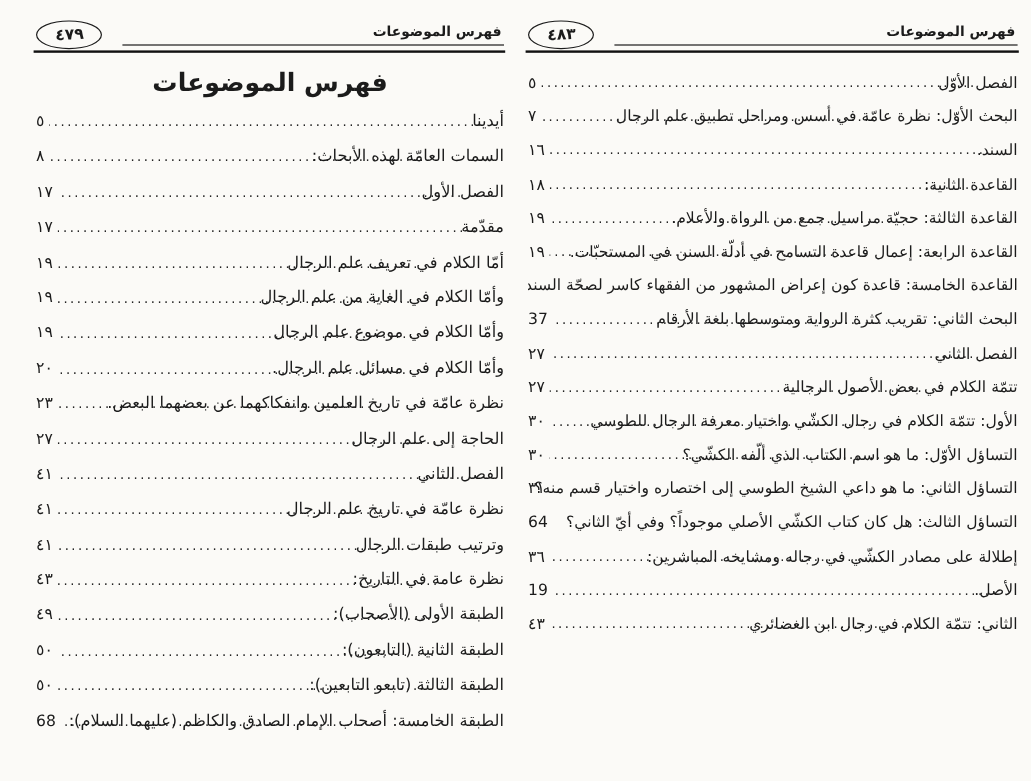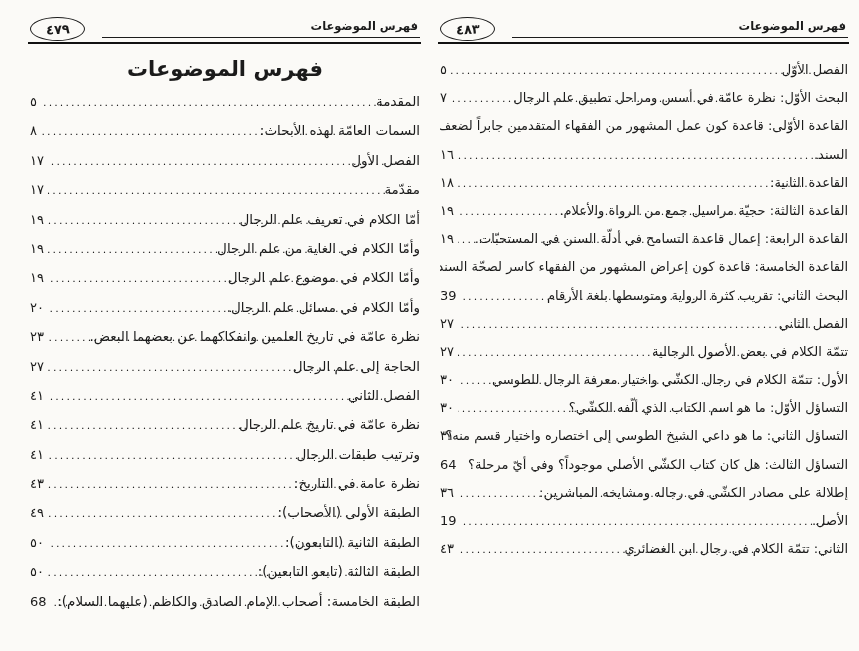--- a/index.html
+++ b/index.html
@@ -82,21 +82,21 @@
       <span class="ht">فهرس الموضوعات</span>
       <span class="rule-thin"></span>
       <span class="rule-thick"></span>
     </div>
 
     <h1 class="main-title">فهرس الموضوعات</h1>
 
     <div class="toc">
 
     <div class="row">
-          <span class="t">المقدمة</span>
+          <span class="t">أيدينا</span>
           <span class="dots"></span>
           <span class="n">٥</span>
         </div>
         <div class="row">
           <span class="t">السمات العامّة لهذه الأبحاث:</span>
           <span class="dots"></span>
           <span class="n">٨</span>
         </div>
         <div class="row">
           <span class="t">الفصل الأول</span>
@@ -197,24 +197,20 @@
           <span class="t">الفصل الأوّل</span>
           <span class="dots"></span>
           <span class="n">٥</span>
         </div>
         <div class="row">
           <span class="t">البحث الأوّل: نظرة عامّة في أسس ومراحل تطبيق علم الرجال</span>
           <span class="dots"></span>
           <span class="n">٧</span>
         </div>
         <div class="row">
-          <span class="t">القاعدة الأوّلى: قاعدة كون عمل المشهور من الفقهاء المتقدمين جابراً لضعف</span>
-
-        </div>
-        <div class="row">
           <span class="t">السند.</span>
           <span class="dots"></span>
           <span class="n">١٦</span>
         </div>
         <div class="row">
           <span class="t">القاعدة الثانية:</span>
           <span class="dots"></span>
           <span class="n">١٨</span>
         </div>
         <div class="row">
@@ -227,21 +223,21 @@
           <span class="dots"></span>
           <span class="n">١٩</span>
         </div>
         <div class="row">
           <span class="t">القاعدة الخامسة: قاعدة كون إعراض المشهور من الفقهاء كاسر لصحّة السند.</span>
 
         </div>
         <div class="row">
           <span class="t">البحث الثاني: تقريب كثرة الرواية ومتوسطها بلغة الأرقام</span>
           <span class="dots"></span>
-          <span class="n">39</span>
+          <span class="n">37</span>
         </div>
         <div class="row">
           <span class="t">الفصل الثاني</span>
           <span class="dots"></span>
           <span class="n">٢٧</span>
         </div>
         <div class="row">
           <span class="t">تتمّة الكلام في بعض الأصول الرجالية</span>
           <span class="dots"></span>
           <span class="n">٢٧</span>
@@ -255,21 +251,21 @@
           <span class="t">التساؤل الأوّل: ما هو اسم الكتاب الذي ألّفه الكشّي؟</span>
           <span class="dots"></span>
           <span class="n">٣٠</span>
         </div>
         <div class="row">
           <span class="t">التساؤل الثاني: ما هو داعي الشيخ الطوسي إلى اختصاره واختيار قسم منه؟</span>
 
           <span class="n">٣١</span>
         </div>
         <div class="row">
-          <span class="t">التساؤل الثالث: هل كان كتاب الكشّي الأصلي موجوداً؟ وفي أيّ مرحلة؟</span>
+          <span class="t">التساؤل الثالث: هل كان كتاب الكشّي الأصلي موجوداً؟ وفي أيّ الثاني؟</span>
 
           <span class="n">64</span>
         </div>
         <div class="row">
           <span class="t">إطلالة على مصادر الكشّي في رجاله ومشايخه المباشرين:</span>
           <span class="dots"></span>
           <span class="n">٣٦</span>
         </div>
         <div class="row">
           <span class="t">الأصل.</span>

